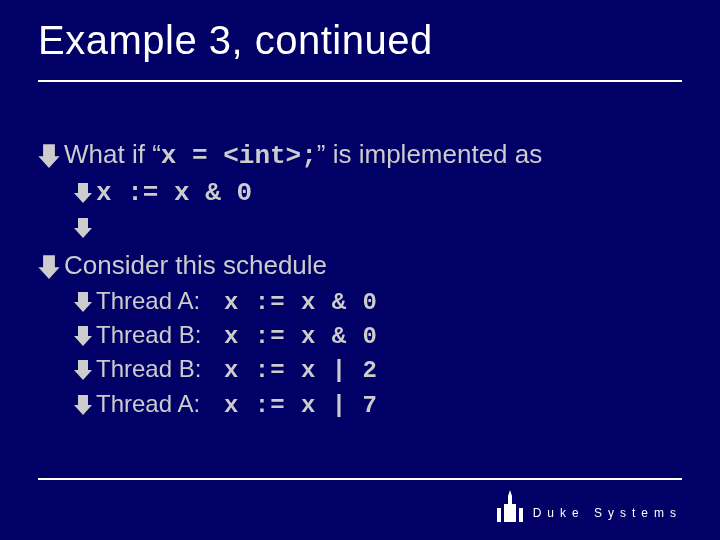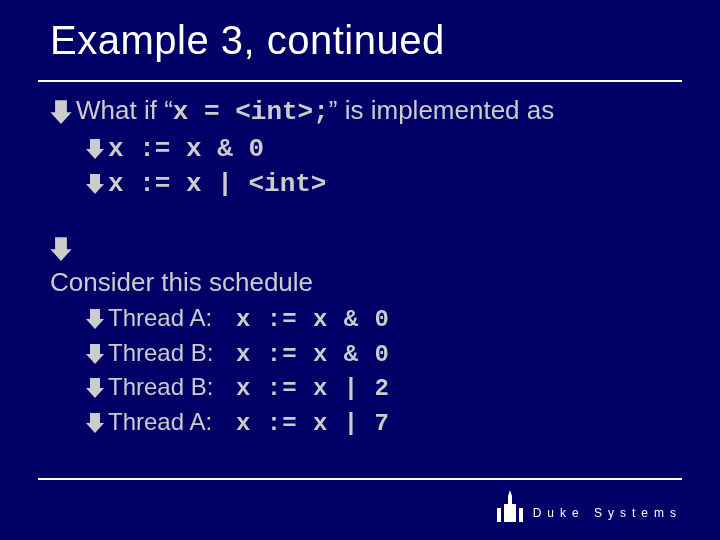--- a/index.html
+++ b/index.html
@@ -10,21 +10,20 @@
     background: #000066;
     font-family: Arial, Helvetica, sans-serif;
     color: white;
     overflow: hidden;
   }
   .slide {
     position: relative;
     width: 720px;
     height: 540px;
     box-sizing: border-box;
-    padding-left: 12px;
   }
   .title {
     color: white;
     font-size: 40px;
     font-weight: normal;
     padding: 18px 0 0 38px;
     letter-spacing: 0.5px;
   }
   .underline {
     position: absolute;
@@ -37,20 +36,21 @@
   .content {
     padding: 30px 38px 0 38px;
     color: #cccccc;
     font-size: 26px;
     line-height: 1.35;
   }
   .bullet-top {
     display: flex;
     align-items: flex-start;
     margin-bottom: 2px;
+    margin-top: 44px;
   }
   .bullet-sub {
     display: flex;
     align-items: flex-start;
     padding-left: 36px;
     margin-bottom: 0px;
   }
   .arrow {
     font-family: Arial, sans-serif;
     color: #cccccc;
@@ -67,22 +67,21 @@
   }
   .txt {
     color: #cccccc;
   }
   .code {
     font-family: "Courier New", Courier, monospace;
     color: #cccccc;
     font-weight: bold;
   }
   .group2 {
-    margin-top: 28px;
-    flex-direction: column;
+    margin-top: 4px;
   }
   .sched {
     padding-left: 36px;
     margin-top: 0;
   }
   .sched-row {
     display: flex;
     align-items: baseline;
     font-size: 24px;
     margin-bottom: 0px;
@@ -156,21 +155,20 @@
     <div class="bullet-sub">
       <span class="arrow-sub"><svg width="18" height="22" viewBox="0 0 18 22" style="vertical-align:-3px">
             <path d="M4 2 L14 2 L14 12 L18 12 L9 22 L0 12 L4 12 Z" fill="#cccccc"></path>
           </svg></span>
       <span class="code">x := x &amp; 0</span>
     </div>
     <div class="bullet-sub">
       <span class="arrow-sub"><svg width="18" height="22" viewBox="0 0 18 22" style="vertical-align:-3px">
             <path d="M4 2 L14 2 L14 12 L18 12 L9 22 L0 12 L4 12 Z" fill="#cccccc"></path>
           </svg></span>
-      <span class="code">x := x | &lt;int&gt;</span>
     </div>
 
     <div class="bullet-top group2">
       <span class="arrow"><svg width="22" height="26" viewBox="0 0 18 22" style="vertical-align:-4px">
             <path d="M4 2 L14 2 L14 12 L18 12 L9 22 L0 12 L4 12 Z" fill="#cccccc"></path>
           </svg></span>
       <span class="txt">Consider this schedule</span>
     </div>
 
     <div class="sched">

